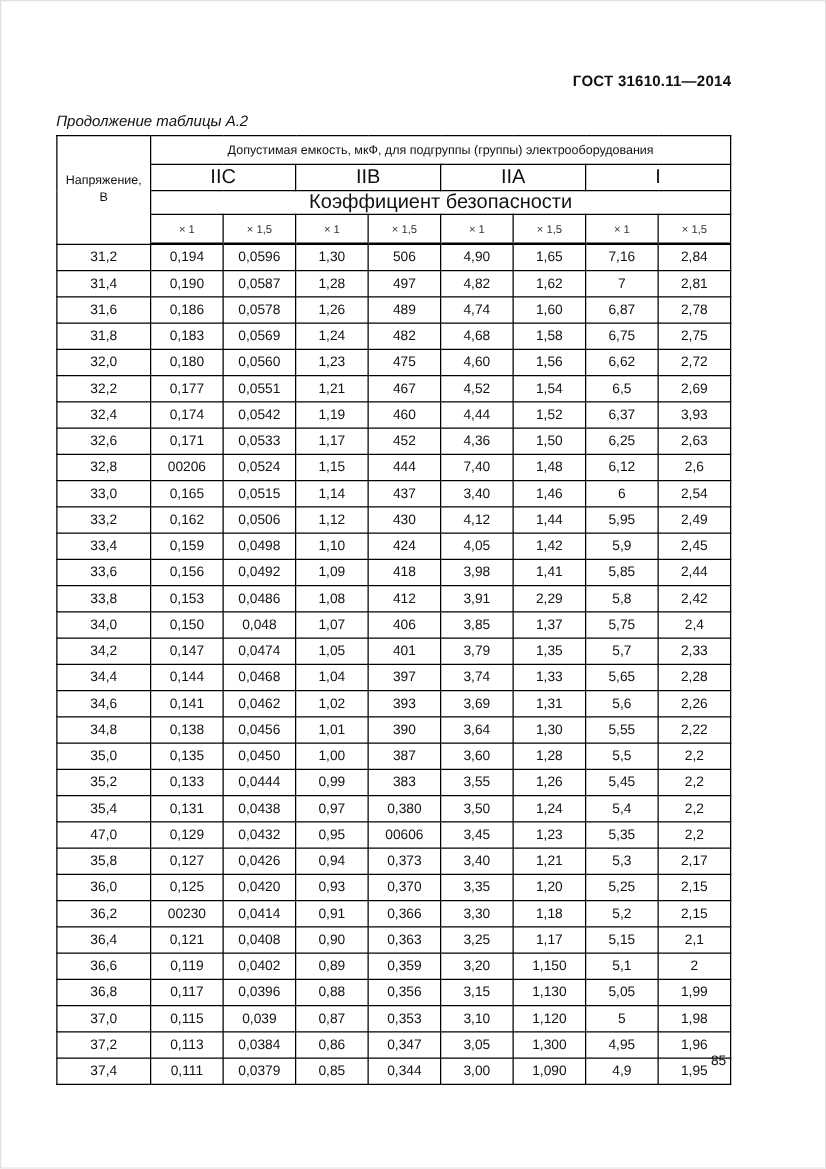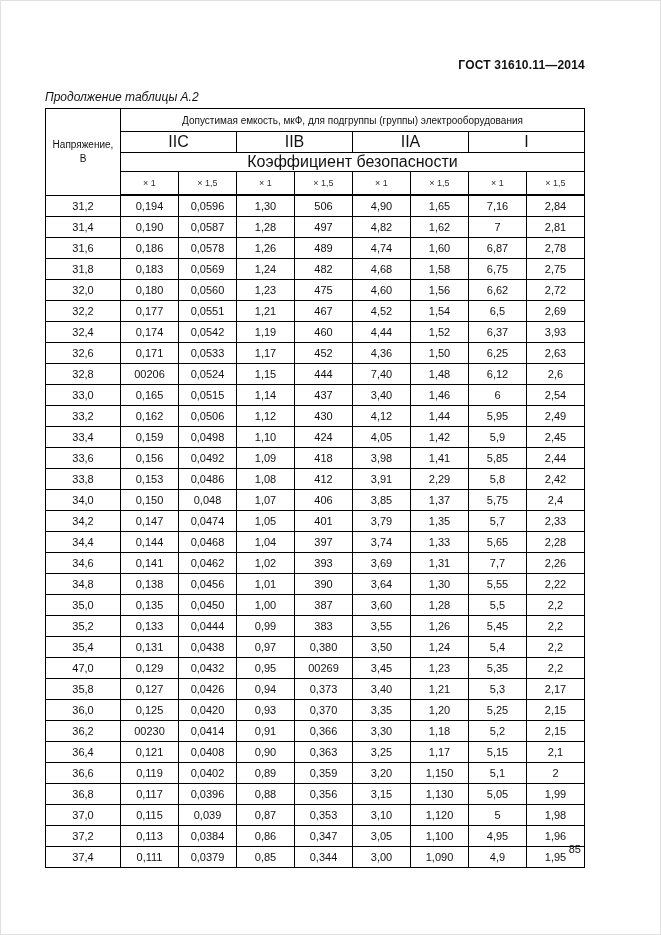--- a/index.html
+++ b/index.html
@@ -315,21 +315,21 @@
           <td>2,28</td>
         </tr>
         <tr>
           <td>34,6</td>
           <td>0,141</td>
           <td>0,0462</td>
           <td>1,02</td>
           <td>393</td>
           <td>3,69</td>
           <td>1,31</td>
-          <td>7,7</td>
+          <td>5,6</td>
           <td>2,26</td>
         </tr>
         <tr>
           <td>34,8</td>
           <td>0,138</td>
           <td>0,0456</td>
           <td>1,01</td>
           <td>390</td>
           <td>3,64</td>
           <td>1,30</td>
@@ -367,21 +367,21 @@
           <td>3,50</td>
           <td>1,24</td>
           <td>5,4</td>
           <td>2,2</td>
         </tr>
         <tr>
           <td>47,0</td>
           <td>0,129</td>
           <td>0,0432</td>
           <td>0,95</td>
-          <td>00269</td>
+          <td>00606</td>
           <td>3,45</td>
           <td>1,23</td>
           <td>5,35</td>
           <td>2,2</td>
         </tr>
         <tr>
           <td>35,8</td>
           <td>0,127</td>
           <td>0,0426</td>
           <td>0,94</td>
@@ -457,21 +457,21 @@
           <td>5</td>
           <td>1,98</td>
         </tr>
         <tr>
           <td>37,2</td>
           <td>0,113</td>
           <td>0,0384</td>
           <td>0,86</td>
           <td>0,347</td>
           <td>3,05</td>
-          <td>1,100</td>
+          <td>1,300</td>
           <td>4,95</td>
           <td>1,96</td>
         </tr>
         <tr>
           <td>37,4</td>
           <td>0,111</td>
           <td>0,0379</td>
           <td>0,85</td>
           <td>0,344</td>
           <td>3,00</td>

